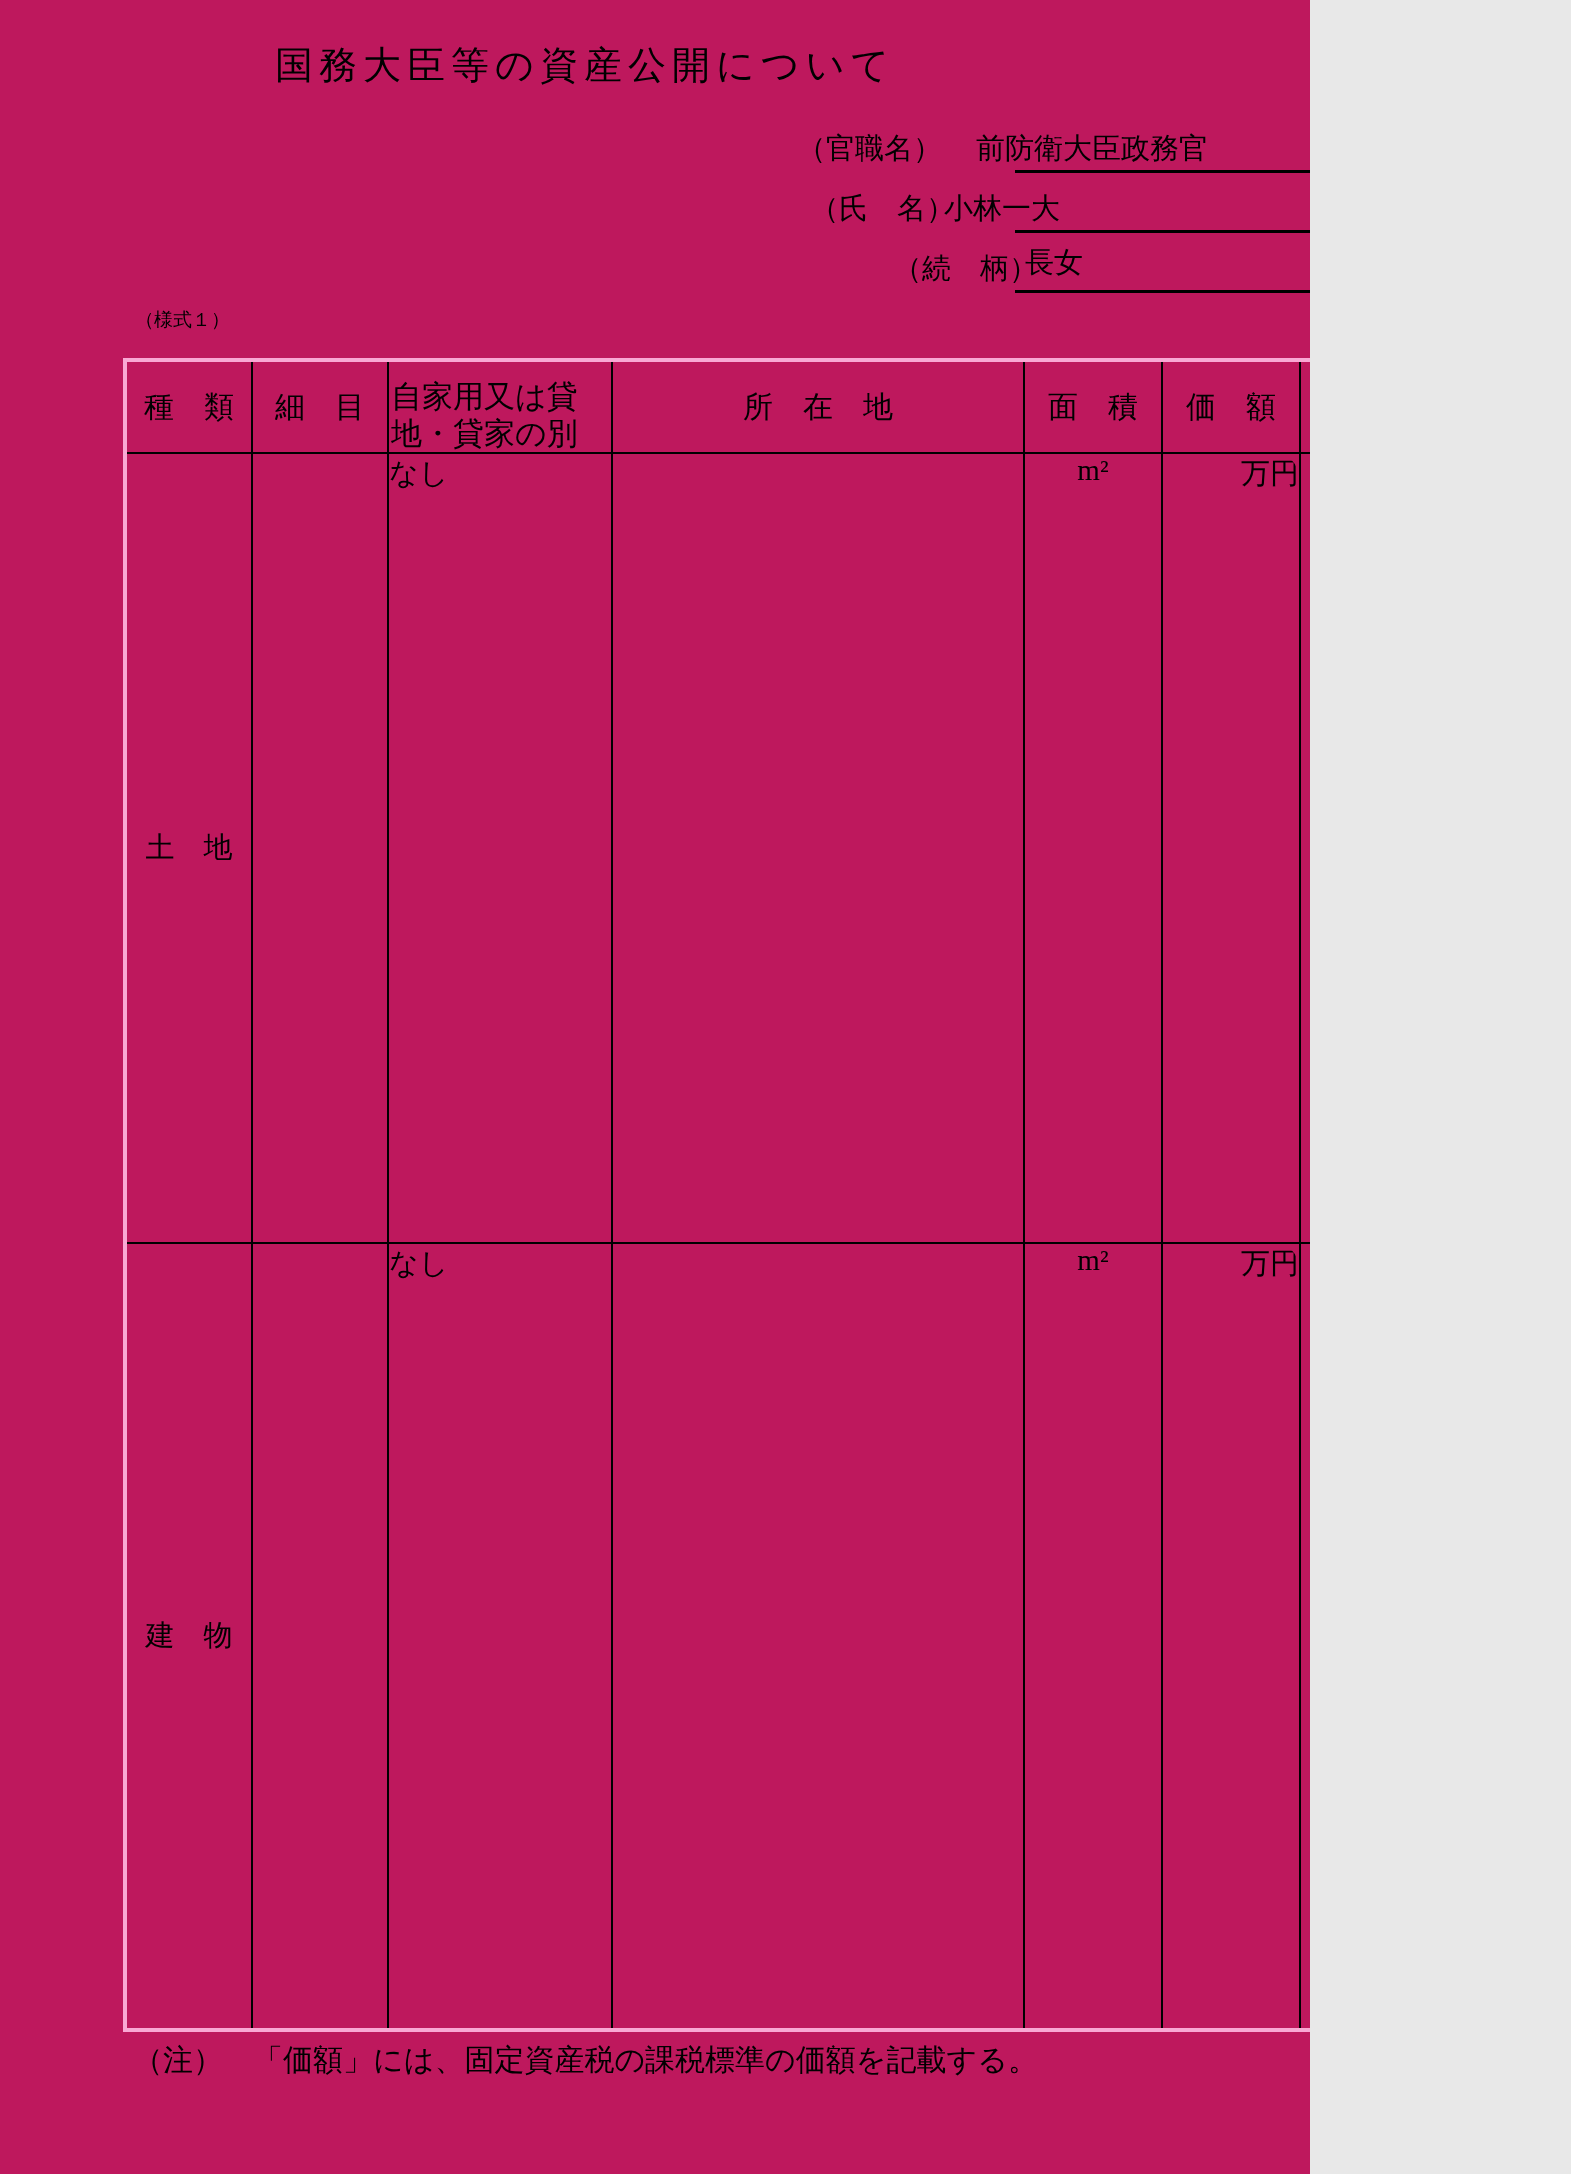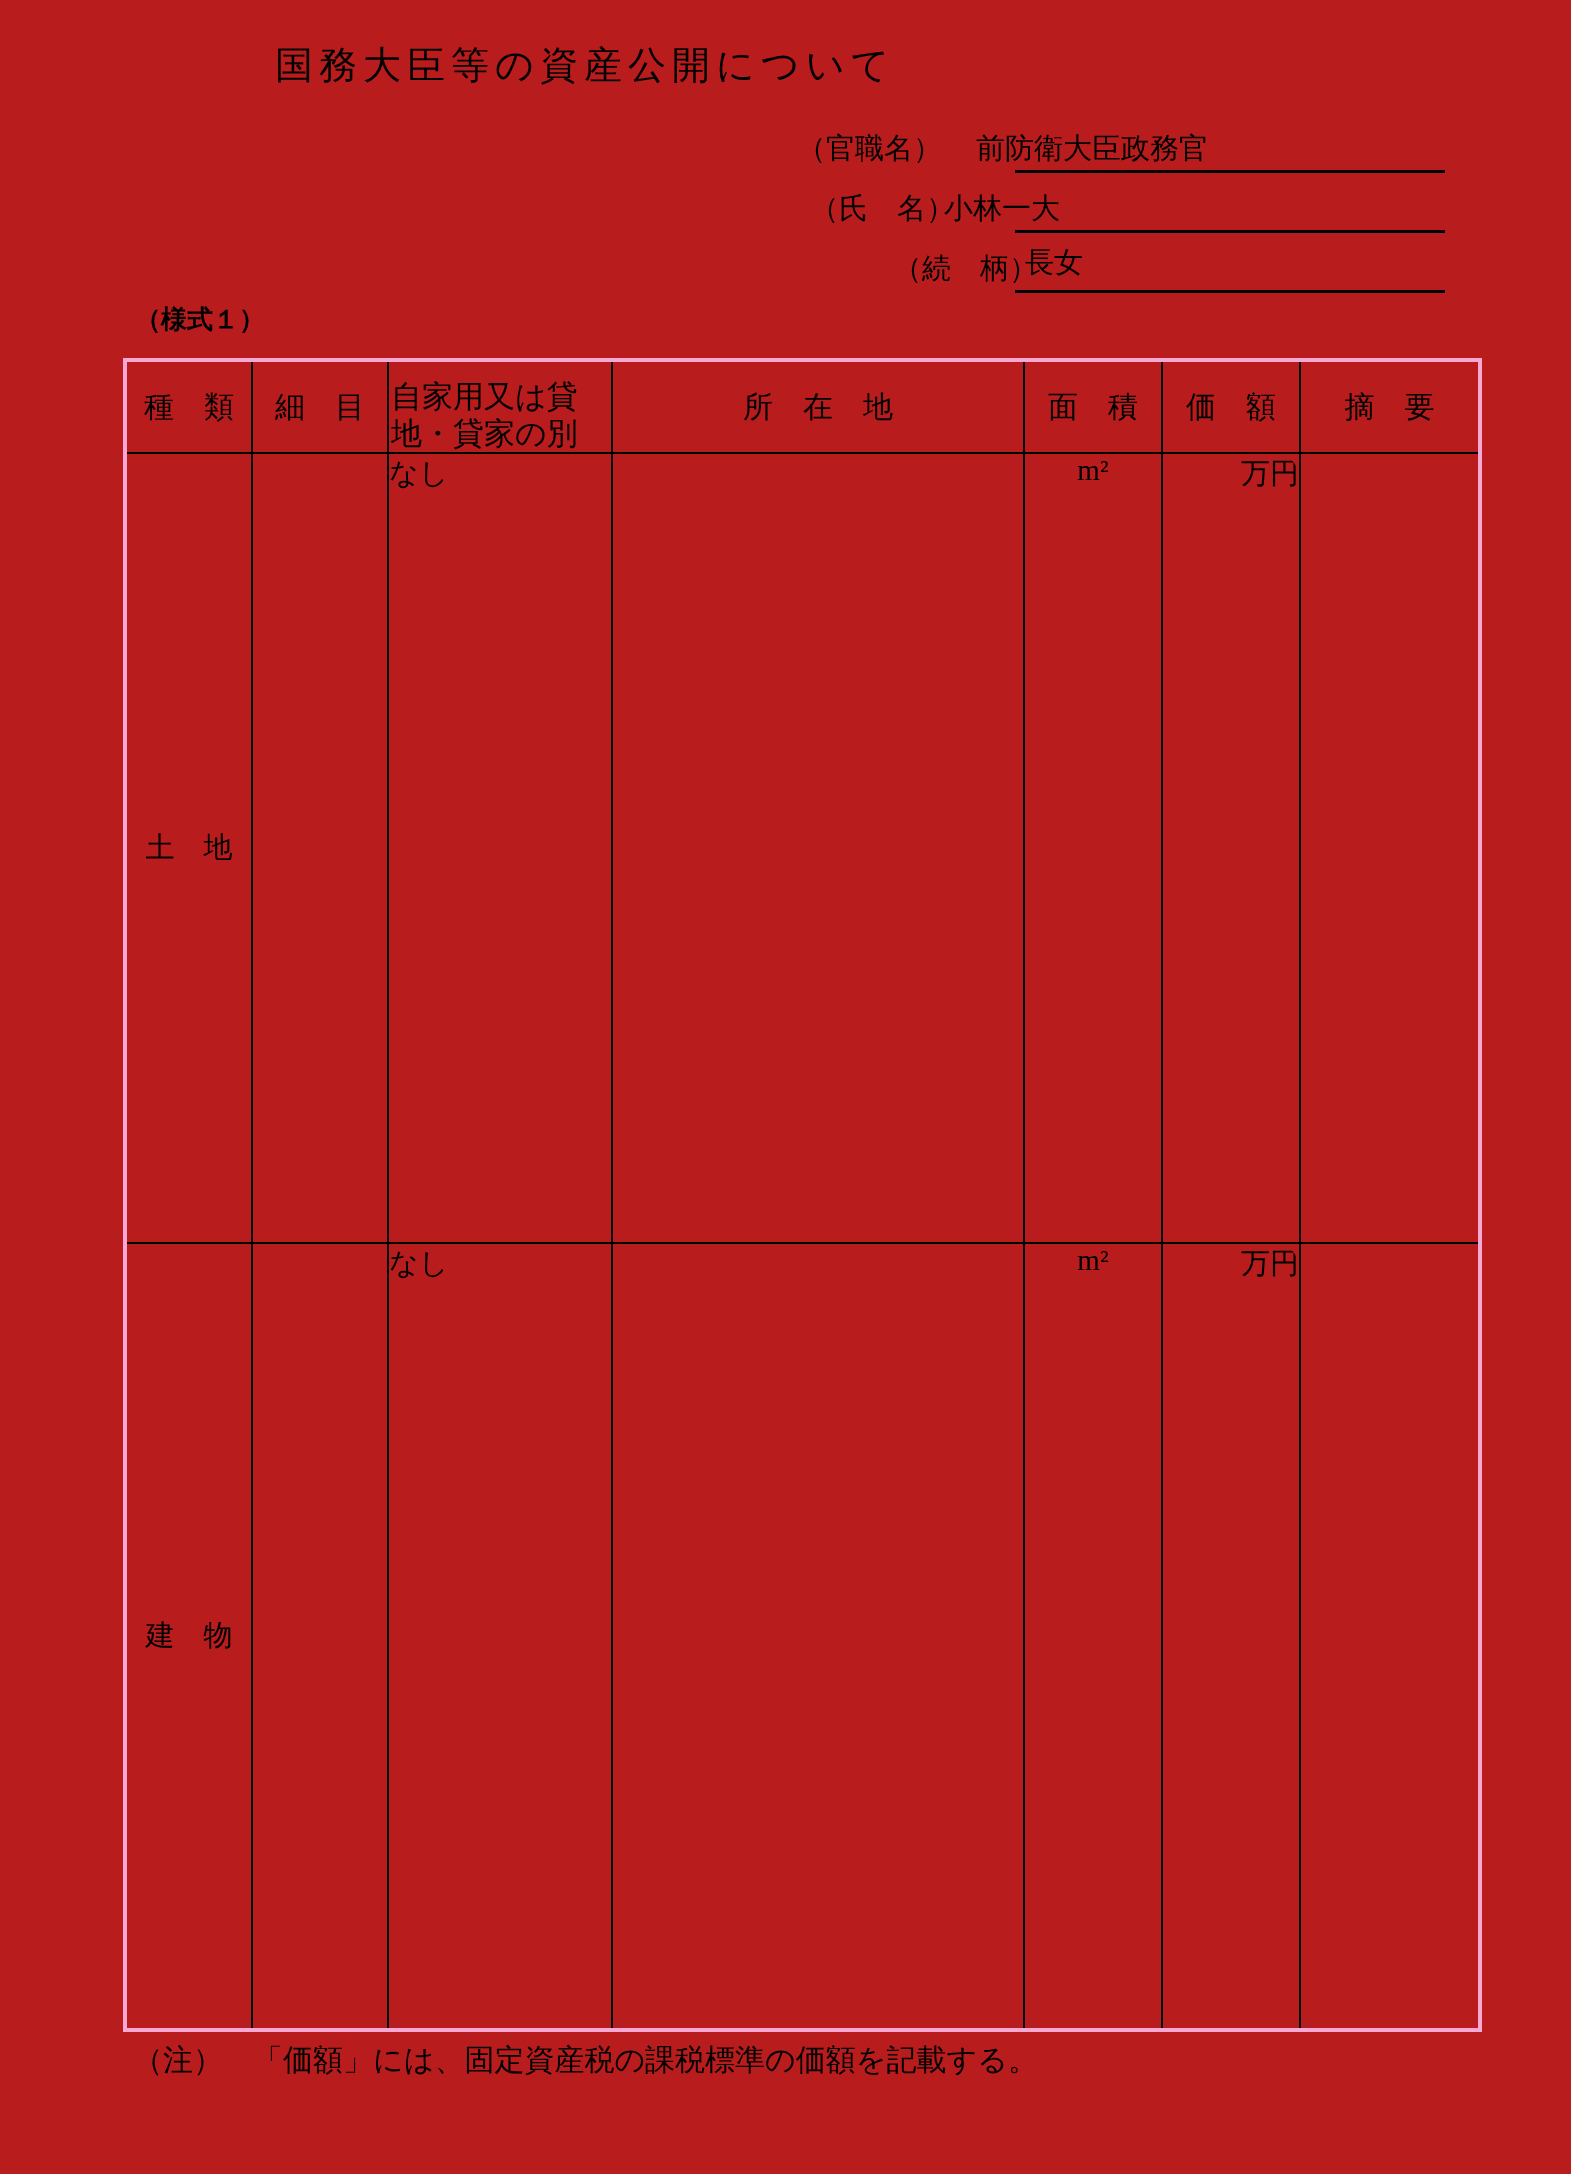--- a/index.html
+++ b/index.html
@@ -1,33 +1,33 @@
 <!DOCTYPE html>
 <html><head>
 <meta charset="utf-8">
 <style>
   html,body{margin:0;padding:0;background:#e8e8e8;}
   .page{
     position:relative;
-    width:1571px;height:2174px;
-    background:#b91c1c;
+    width:1310px;height:2174px;
+    background:#be185d;
     font-family:"Liberation Serif","DejaVu Serif",serif;
     color:#000;
     overflow:hidden;
   }
   .abs{position:absolute;white-space:nowrap;}
   .doc-title{
     left:275px;top:40px;
     font-size:38px;letter-spacing:6px;
   }
   .field-label,.field-value{font-size:29px;line-height:36px;}
   .underline{
     position:absolute;left:1015px;width:430px;height:3px;background:#000;
   }
-  .meta{font-size:26px;line-height:36px;font-weight:bold;}
+  .meta{font-size:19px;line-height:36px;}
   .publish-value{margin-left:8px;}
   .assets-table{
     position:absolute;left:123px;top:358px;width:1355px;
     border-collapse:collapse;table-layout:fixed;
     border:4px solid #f9a8d4;
   }
   .assets-table th,.assets-table td{
     border:2px solid #000;
     font-weight:normal;
     font-size:29px;

